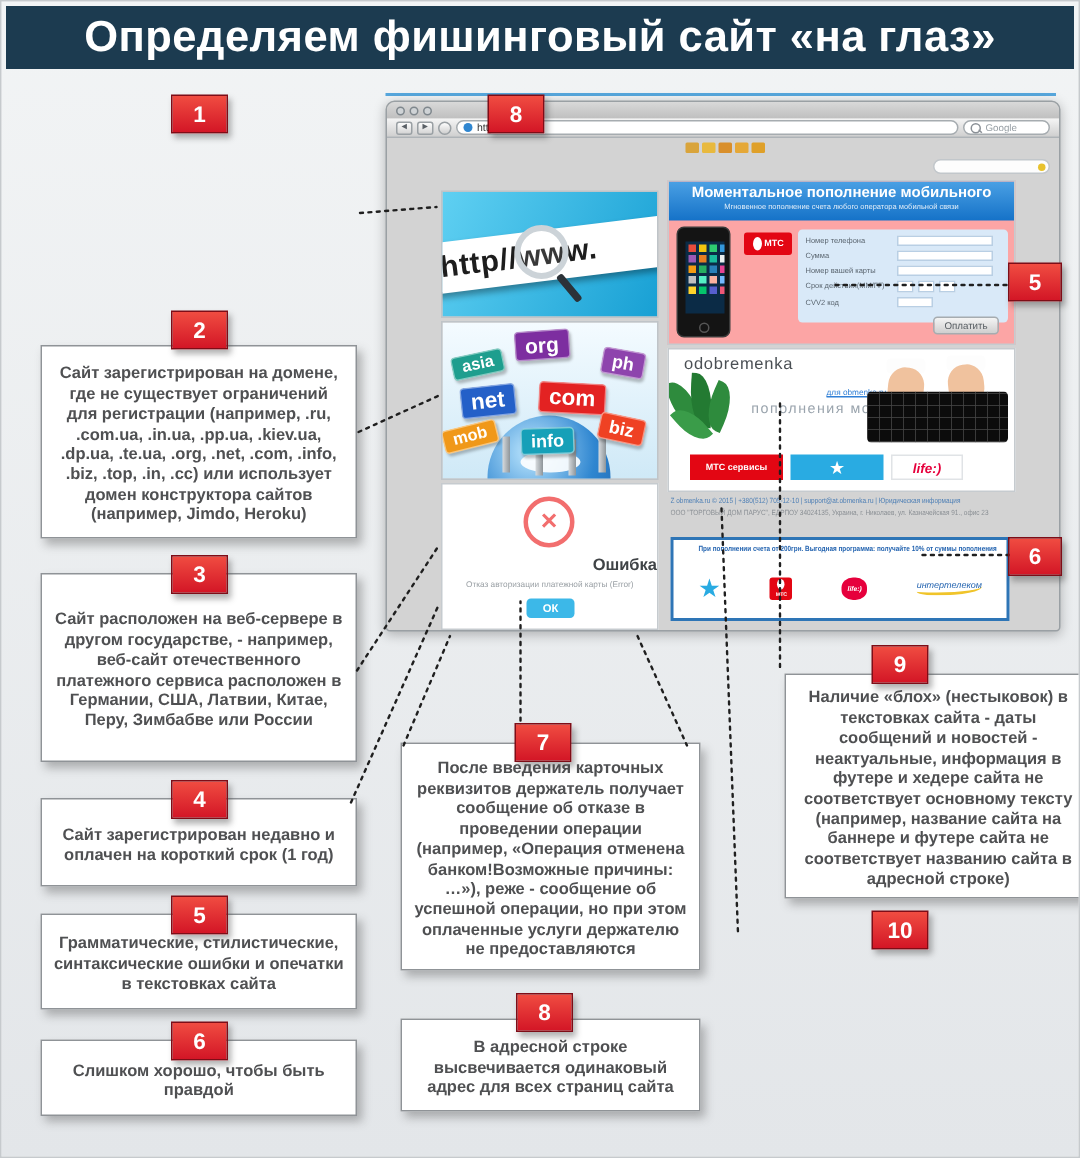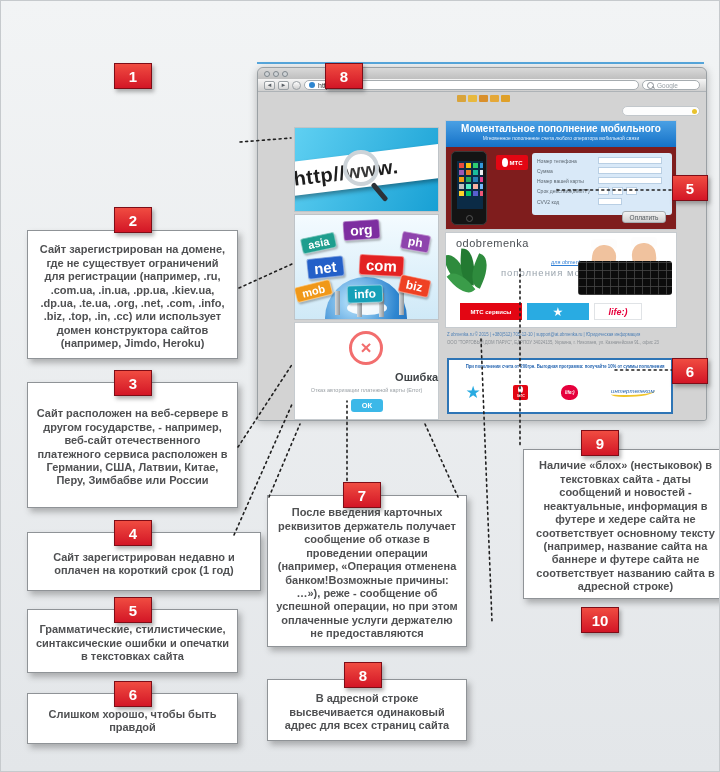--- a/index.html
+++ b/index.html
@@ -10,21 +10,21 @@
   .connectors{position:absolute;left:0;top:0;z-index:5;pointer-events:none;}
   .blueline{position:absolute;left:256px;top:61px;width:447px;height:2px;background:var(--blue-line,#57a7dd);z-index:2;}
 
   
   .box{position:absolute;background:#fff;border:1px solid #8f9397;box-shadow:3px 4px 6px rgba(60,60,60,.35);
        z-index:3;display:flex;align-items:center;justify-content:center;text-align:center;color:#4f5052;
        font-weight:700;font-size:11px;line-height:1.22;padding:11px 7px 6px;box-sizing:border-box;overflow:hidden;}
   .b1{left:26px;top:86px;width:211px;height:116px;}
   .b2{left:26px;top:229px;width:211px;height:129px;}
   .b3{left:26px;top:381px;width:211px;height:126px;}
-  .b4{left:26px;top:531px;width:234px;height:59px;}
+  .b4{left:26px;top:531px;width:211px;height:59px;}
   .b5{left:26px;top:608px;width:211px;height:64px;}
   .b6{left:26px;top:692px;width:211px;height:51px;}
   .b7{left:266px;top:494px;width:200px;height:152px;}
   .b8{left:266px;top:678px;width:200px;height:62px;}
   .b9{left:496px;top:448px;width:205px;height:150px;margin-left:26px;}
   .b10{left:496px;top:623px;width:205px;height:118px;}
 
   .badge{position:absolute;width:36px;height:24px;background:linear-gradient(var(--badge-red-light,#f04c41),var(--badge-red,#d31626));
          border:1px solid #7e0d17;box-shadow:2px 3px 4px rgba(60,60,60,.4);color:#fff;font-weight:700;font-size:15px;
          display:flex;align-items:center;justify-content:center;z-index:6;}
@@ -93,21 +93,21 @@
   .errdlg{position:absolute;left:36px;top:230px;width:145px;height:98px;background:#fff;border:1px solid #c6cbcf;
           box-sizing:border-box;text-align:center;}
   .errcirc{position:absolute;left:54px;top:8px;width:34px;height:34px;border:3px solid var(--error-red,#f26e6e);
            border-radius:50%;box-sizing:border-box;color:var(--error-red,#f26e6e);font-size:19px;font-weight:700;line-height:28px;}
   .errtitle{position:absolute;left:0;right:0;top:48px;font-size:11px;font-weight:700;color:#3f4346;text-align:right;}
   .errmsg{position:absolute;left:0;right:0;top:64px;font-size:5.5px;color:#9aa0a5;}
   .okbtn{position:absolute;left:56px;top:76px;width:32px;height:13px;background:var(--ok-blue,#3cb8e8);border-radius:3px;
          color:#fff;font-size:7.5px;font-weight:700;line-height:13px;text-align:center;}
 
   
-  .formcard{position:absolute;left:187px;top:28px;width:232px;height:110px;background:#7f1d1d;border:1px solid #c6cbcf;box-sizing:border-box;overflow:hidden;}
+  .formcard{position:absolute;left:187px;top:28px;width:232px;height:110px;background:#fca5a5;border:1px solid #c6cbcf;box-sizing:border-box;overflow:hidden;}
   .formhead{position:absolute;left:0;top:0;right:0;height:26px;background:linear-gradient(var(--form-blue-light,#4aa0e4),var(--form-blue,#1572c8));
             color:#fff;text-align:center;}
   .formtitle{font-size:10px;font-weight:700;line-height:15px;}
   .formsub{font-size:5px;opacity:.85;line-height:5px;}
   .phone{position:absolute;left:5px;top:30px;width:36px;height:74px;background:#141414;border-radius:5px;border:1px solid #3a3a3a;box-sizing:border-box;}
   .phscreen{position:absolute;left:5px;top:9px;width:26px;height:48px;background:#0b2b46;overflow:hidden;}
   .apps{position:absolute;left:2px;top:2px;width:5px;height:5px;background:#e74c3c;
         box-shadow:7px 0 #f1c40f,14px 0 #2ecc71,21px 0 #3498db,0 7px #9b59b6,7px 7px #e67e22,14px 7px #1abc9c,21px 7px #ecf0f1,
         0 14px #f39c12,7px 14px #27ae60,14px 14px #2980b9,21px 14px #e84393,0 21px #c0c0c0,7px 21px #55efc4,14px 21px #fab1a0,21px 21px #74b9ff,
         0 28px #ffd32a,7px 28px #05c46b,14px 28px #575fcf,21px 28px #ef5777;}
@@ -163,20 +163,21 @@
           align-items:center;justify-content:center;color:#fff;font-size:3.5px;font-weight:700;gap:1px;}
   .pr-mts i{width:5px;height:7px;background:#fff;border-radius:50%;display:block;font-style:normal;}
   .pr-life{width:17px;height:15px;background:var(--life-red,#e6003c);border-radius:45%;color:#fff;font-size:4.5px;
            font-weight:700;font-style:italic;display:flex;align-items:center;justify-content:center;}
   .pr-itel{color:#2464b0;font-size:6px;font-style:italic;border-bottom:2px solid #f0c42a;border-radius:0 0 70% 30%;padding-bottom:1px;}
 </style>
 </head>
 <body>
 
 <div class="page">
+  <div class="header">Определяем фишинговый сайт «на глаз»</div>
   <div class="blueline"></div>
 
   <div class="browser">
     <div class="titlebar">
       <span class="circ"></span>
       <span class="circ"></span>
       <span class="circ"></span>
     </div>
     <div class="toolbar">
       <span class="navbtn">◄</span>

